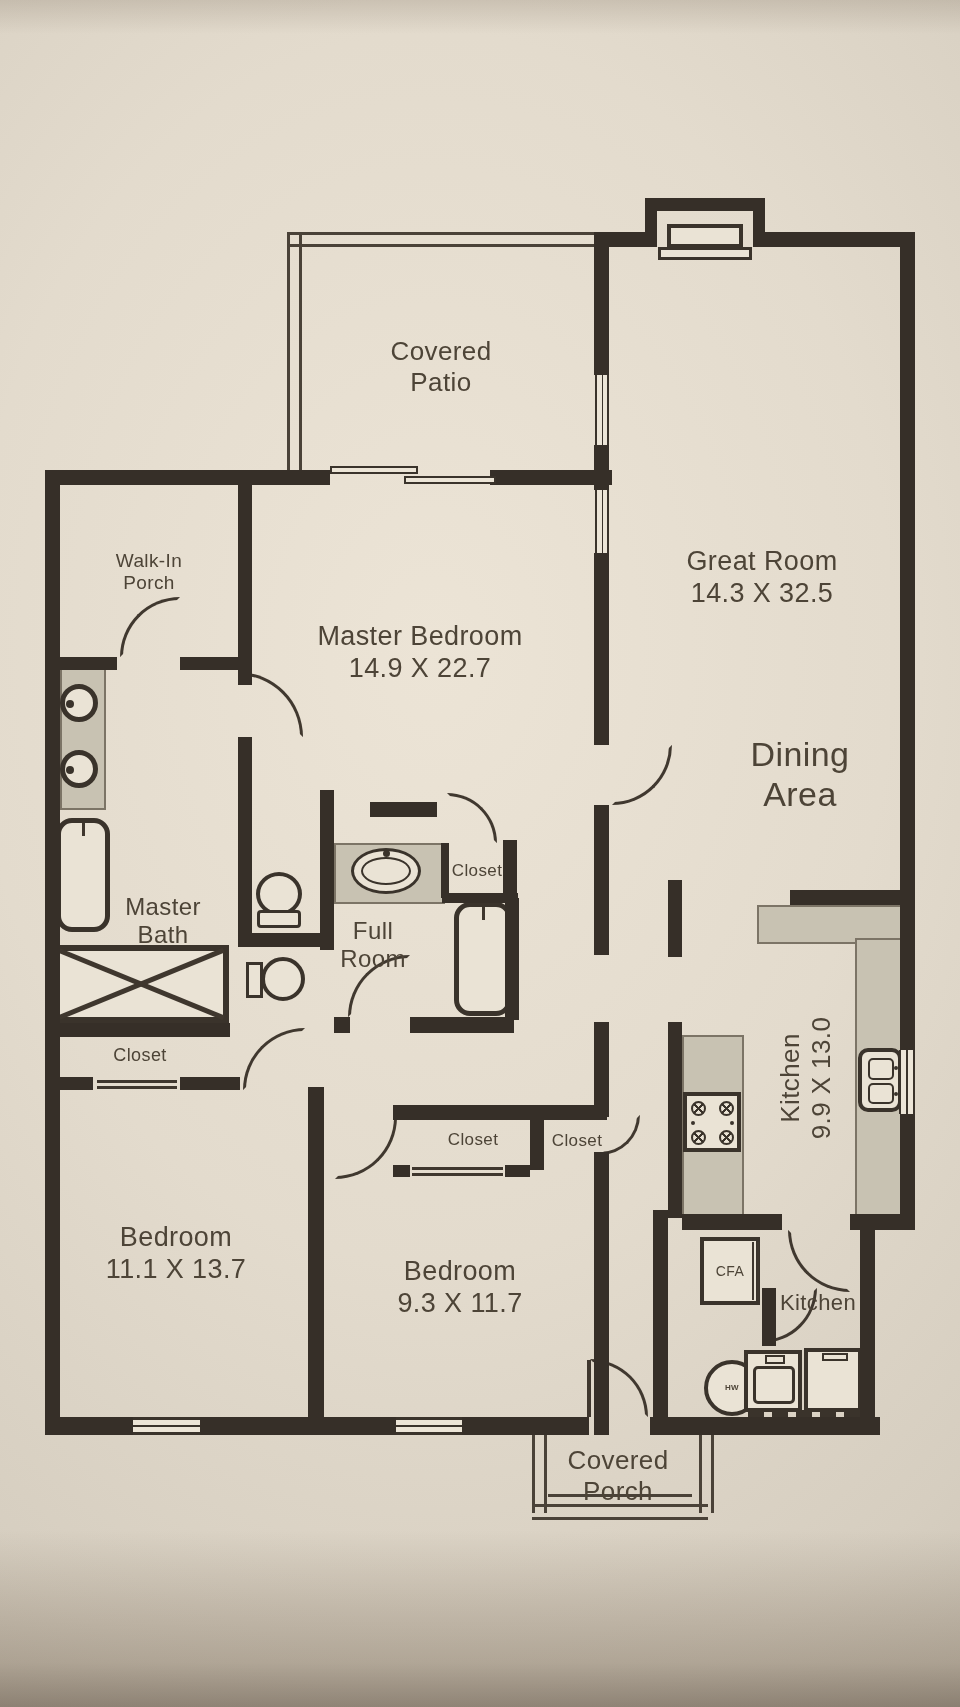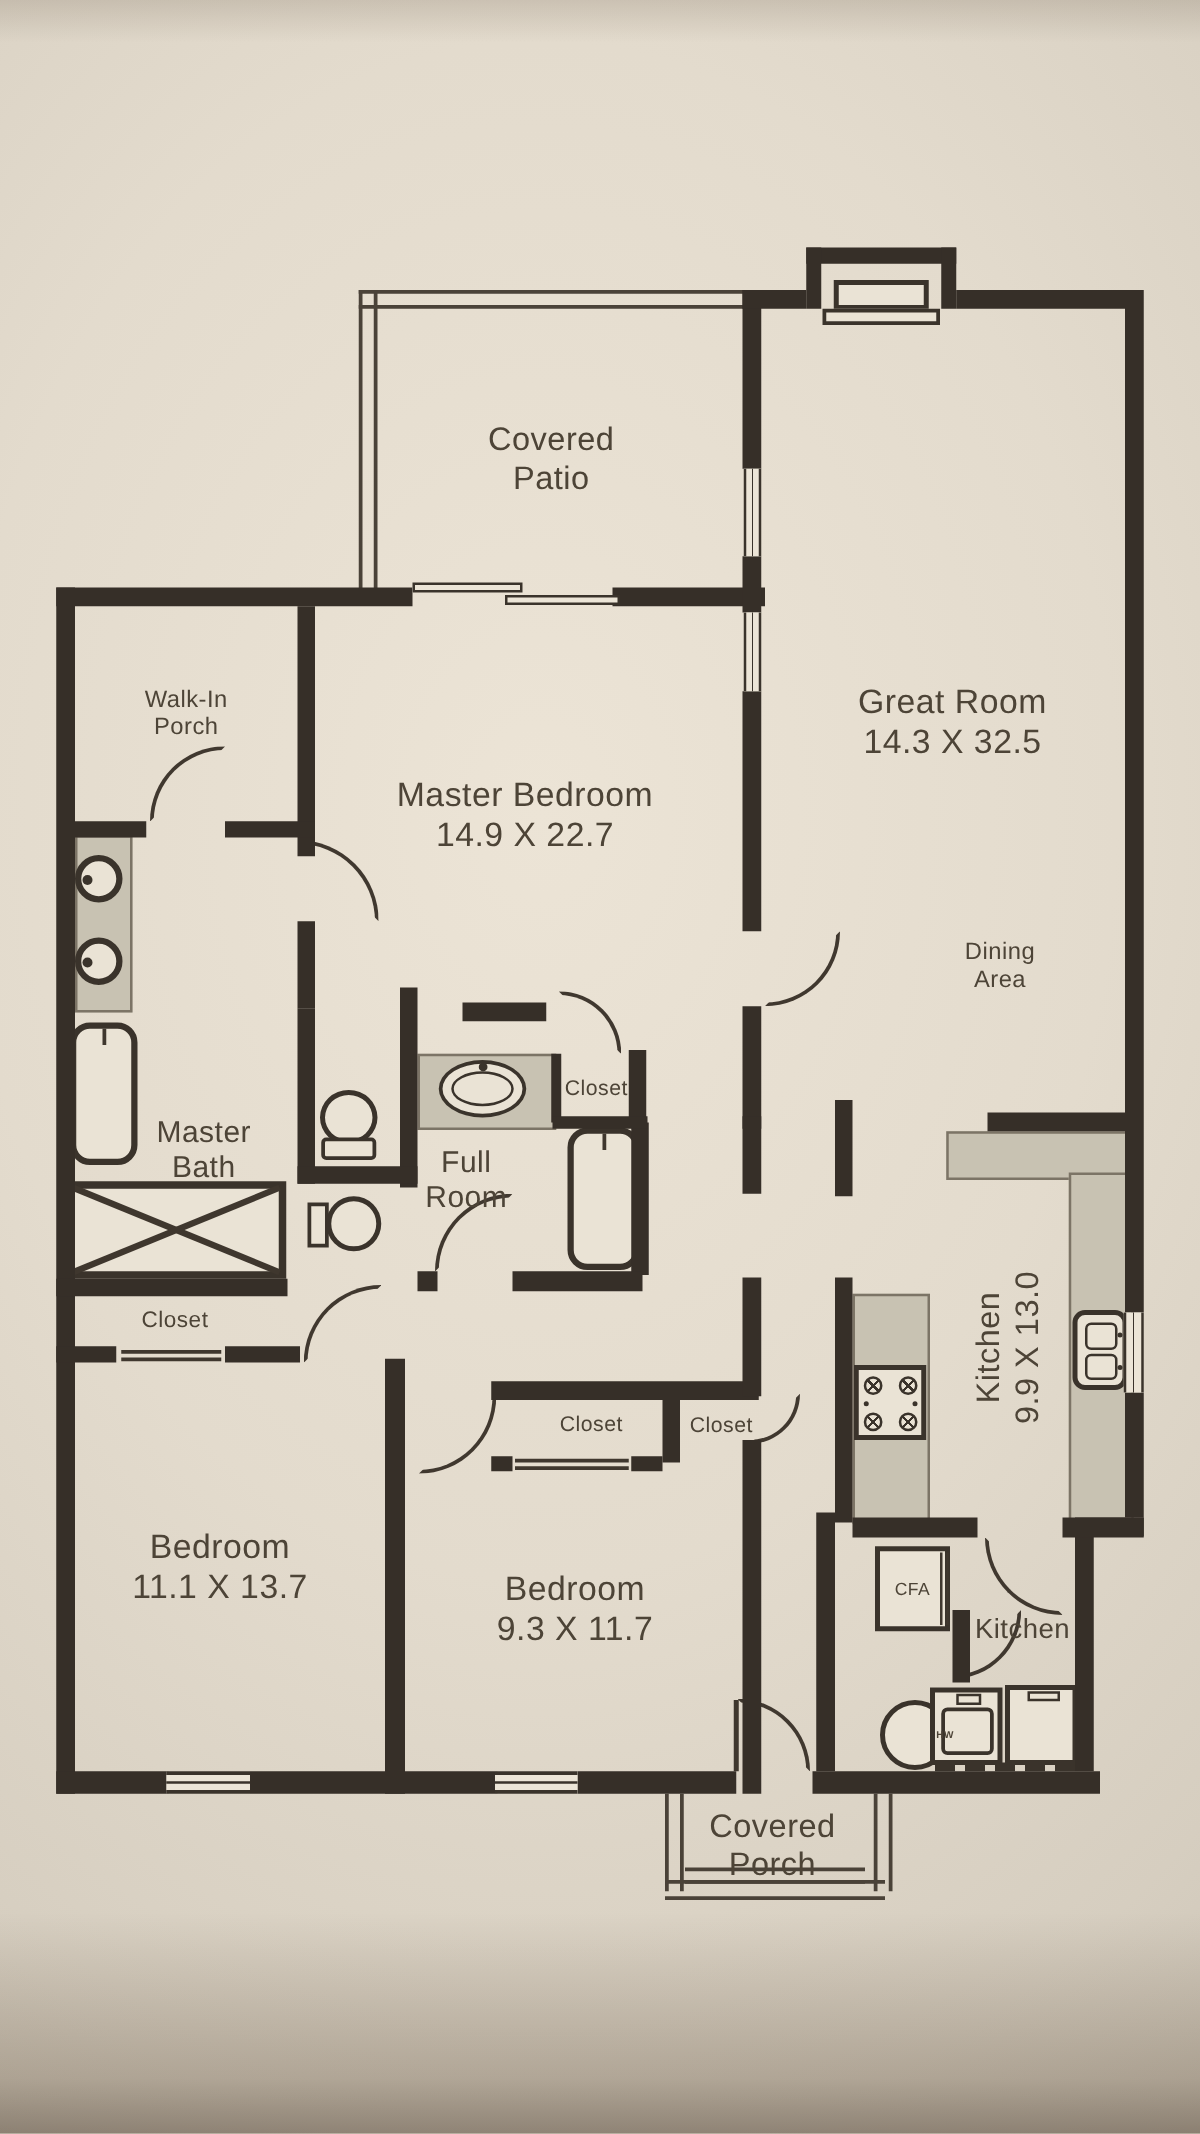--- a/index.html
+++ b/index.html
@@ -182,37 +182,37 @@
         <div class="fx" style="position: absolute; left: 13px; top: 49px; width: 94px; height: 13px; border-width: 3px;"></div>
       </div>
       <div class="lbl" style="left: 441px; top: 367px; font-size: 26px;">Covered
 Patio</div>
       <div class="lbl" style="left: 762px; top: 578px; font-size: 27px;">Great Room
 14.3 X 32.5</div>
       <div class="lbl" style="left: 149px; top: 572px; font-size: 19px;">Walk-In
 Porch</div>
       <div class="lbl" style="left: 420px; top: 653px; font-size: 27px;">Master Bedroom
 14.9 X 22.7</div>
-      <div class="lbl" style="left: 800px; top: 774px; font-size: 19px;">Dining
+      <div class="lbl" style="left: 800px; top: 774px; font-size: 34px;">Dining
 Area</div>
       <div class="lbl" style="left: 163px; top: 921px; font-size: 24px;">Master
 Bath</div>
       <div class="lbl" style="left: 373px; top: 945px; font-size: 24px;">Full
 Room</div>
       <div class="lbl" style="left: 477px; top: 871px; font-size: 17px;">Closet</div>
       <div class="lbl" style="left: 140px; top: 1056px; font-size: 18px;">Closet</div>
       <div class="lbl" style="left: 806px; top: 1078px; font-size: 26px; transform: translate(-50%, -50%) rotate(-90deg);">Kitchen
 9.9 X 13.0</div>
       <div class="lbl" style="left: 473px; top: 1140px; font-size: 17px;">Closet</div>
       <div class="lbl" style="left: 577px; top: 1141px; font-size: 17px;">Closet</div>
       <div class="lbl" style="left: 176px; top: 1254px; font-size: 27px;">Bedroom
 11.1 X 13.7</div>
       <div class="lbl" style="left: 460px; top: 1288px; font-size: 27px;">Bedroom
 9.3 X 11.7</div>
       <div class="lbl" style="left: 818px; top: 1303px; font-size: 22px;">Kitchen</div>
       <div class="lbl" style="left: 730px; top: 1271px; font-size: 14px;">CFA</div>
-      <div class="lbl" style="left: 732px; top: 1388px; font-size: 8px; font-weight: bold; margin-left: 24px;">HW</div>
+      <div class="lbl" style="left: 732px; top: 1388px; font-size: 8px; font-weight: bold;">HW</div>
       <div class="lbl" style="left: 618px; top: 1476px; font-size: 26px;">Covered
 Porch</div>
     </div>
   <div class="shade" style="left:0;top:0;width:960px;height:34px;background:linear-gradient(rgba(110,95,78,.20),transparent);"></div>
   <div class="shade" style="left:0;top:1530px;width:960px;height:177px;background:linear-gradient(transparent,rgba(104,88,70,.35) 75%,rgba(84,70,56,.55));"></div>
 </div>
 
 </body></html>

